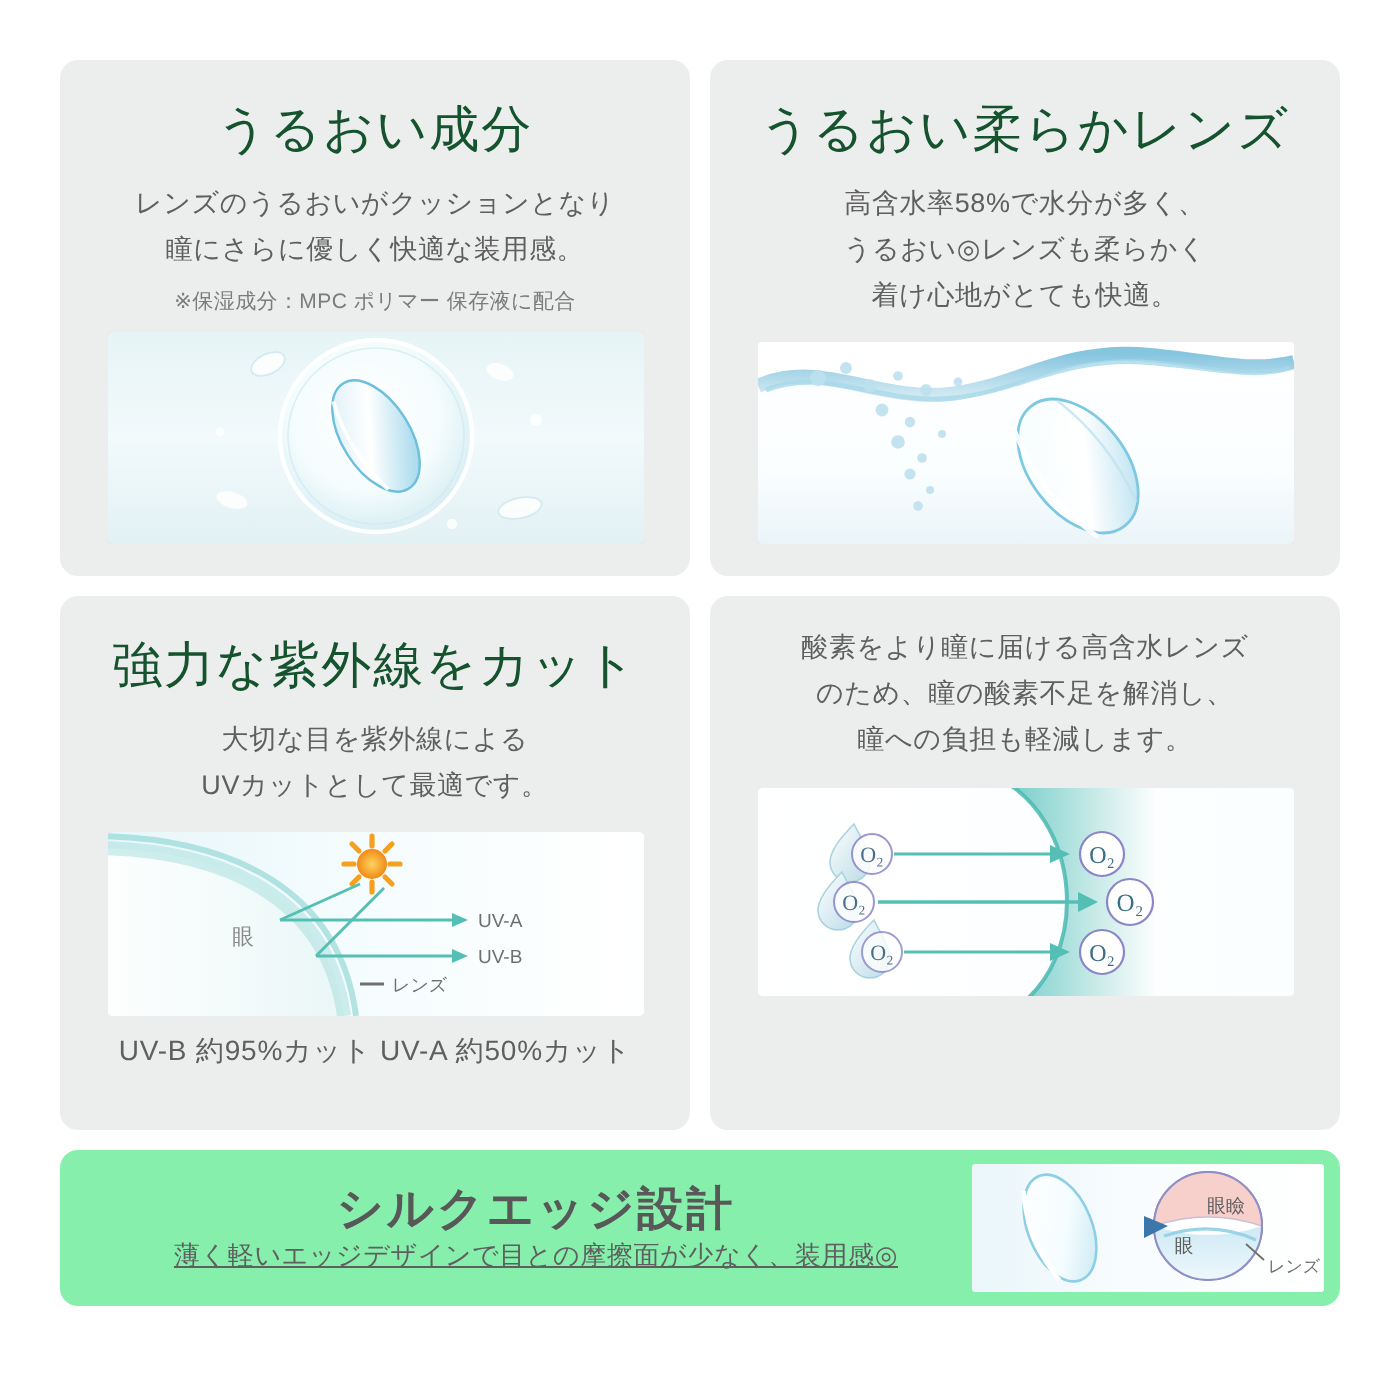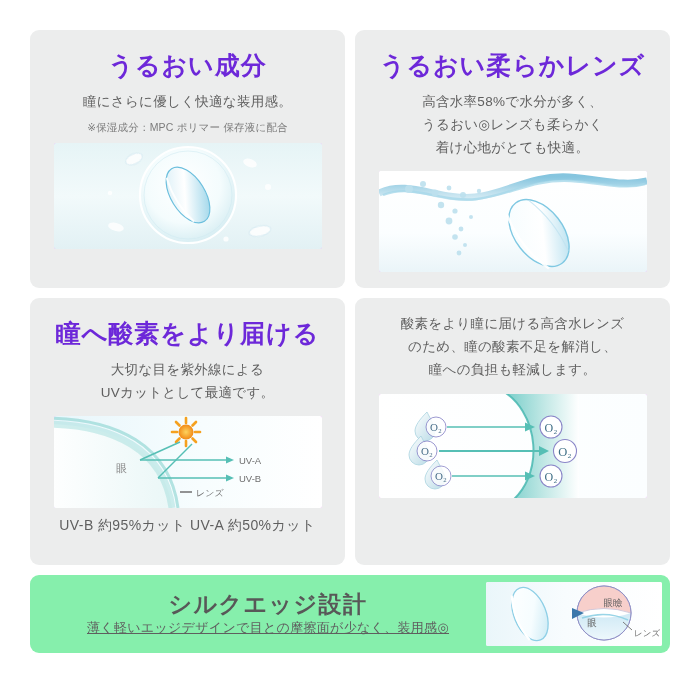--- a/index.html
+++ b/index.html
@@ -34,22 +34,22 @@
     width: 315px;
     padding: 14px 16px 16px;
     display: flex;
     flex-direction: column;
     align-items: center;
   }
   .card.row1 { height: 258px; }
   .card.row2 { height: 267px; }
   .card-title {
     font-size: 25px;
-    font-weight: bold;
-    color: #6d28d9;
+    font-weight: normal;
+    color: #14532d;
     letter-spacing: 1px;
     margin: 8px 0 10px;
     line-height: 1.1;
     text-align: center;
     white-space: nowrap;
   }
   .card-title.tight { letter-spacing: 0px; font-size: 24px; }
   .card-body {
     font-size: 13.5px;
     color: #5f5f5f;
@@ -127,20 +127,21 @@
 </style>
 </head>
 <body>
 
 <div class="page">
   <div class="grid">
 
     <div class="card row1">
       <div class="card-title">うるおい成分</div>
       <div class="card-body">
+        <div>レンズのうるおいがクッションとなり</div>
         <div>瞳にさらに優しく快適な装用感。</div>
       </div>
       <div class="card-note">※保湿成分：MPC ポリマー 保存液に配合</div>
       <div class="figure fig-h1">
         <svg width="268" height="106" viewBox="0 0 268 106">
           <defs>
             <linearGradient id="g1bg" x1="0" y1="0" x2="0" y2="1">
               <stop offset="0%" stop-color="#e6f4f6"></stop>
               <stop offset="50%" stop-color="#f2fafb"></stop>
               <stop offset="100%" stop-color="#e2f1f4"></stop>
@@ -231,21 +232,21 @@
             <ellipse cx="160" cy="62" rx="24" ry="38" fill="url(#g2lens)" opacity="0.95"></ellipse>
             <ellipse cx="160" cy="62" rx="24" ry="38" fill="none" stroke="#7fc8e2" stroke-width="1.4"></ellipse>
             <path d="M146 28 Q136 62 146 96" fill="none" stroke="#ffffff" stroke-width="2.4" opacity="0.9"></path>
             <path d="M172 30 Q180 62 172 94" fill="none" stroke="#bfe2f0" stroke-width="1.2" opacity="0.8"></path>
           </g>
         </svg>
       </div>
     </div>
 
     <div class="card row2">
-      <div class="card-title">瞳へ酸素をより届ける</div>
+      <div class="card-title">強力な紫外線をカット</div>
       <div class="card-body">
         <div>大切な目を紫外線による</div>
         <div>UVカットとして最適です。</div>
       </div>
       <div class="figure fig-h3" style="margin-top:10px;">
         <svg width="268" height="92" viewBox="0 0 268 92">
           <defs>
             <linearGradient id="g3bg" x1="0" y1="0" x2="1" y2="0">
               <stop offset="0%" stop-color="#e8f6fb"></stop>
               <stop offset="55%" stop-color="#f7fdfe"></stop>

